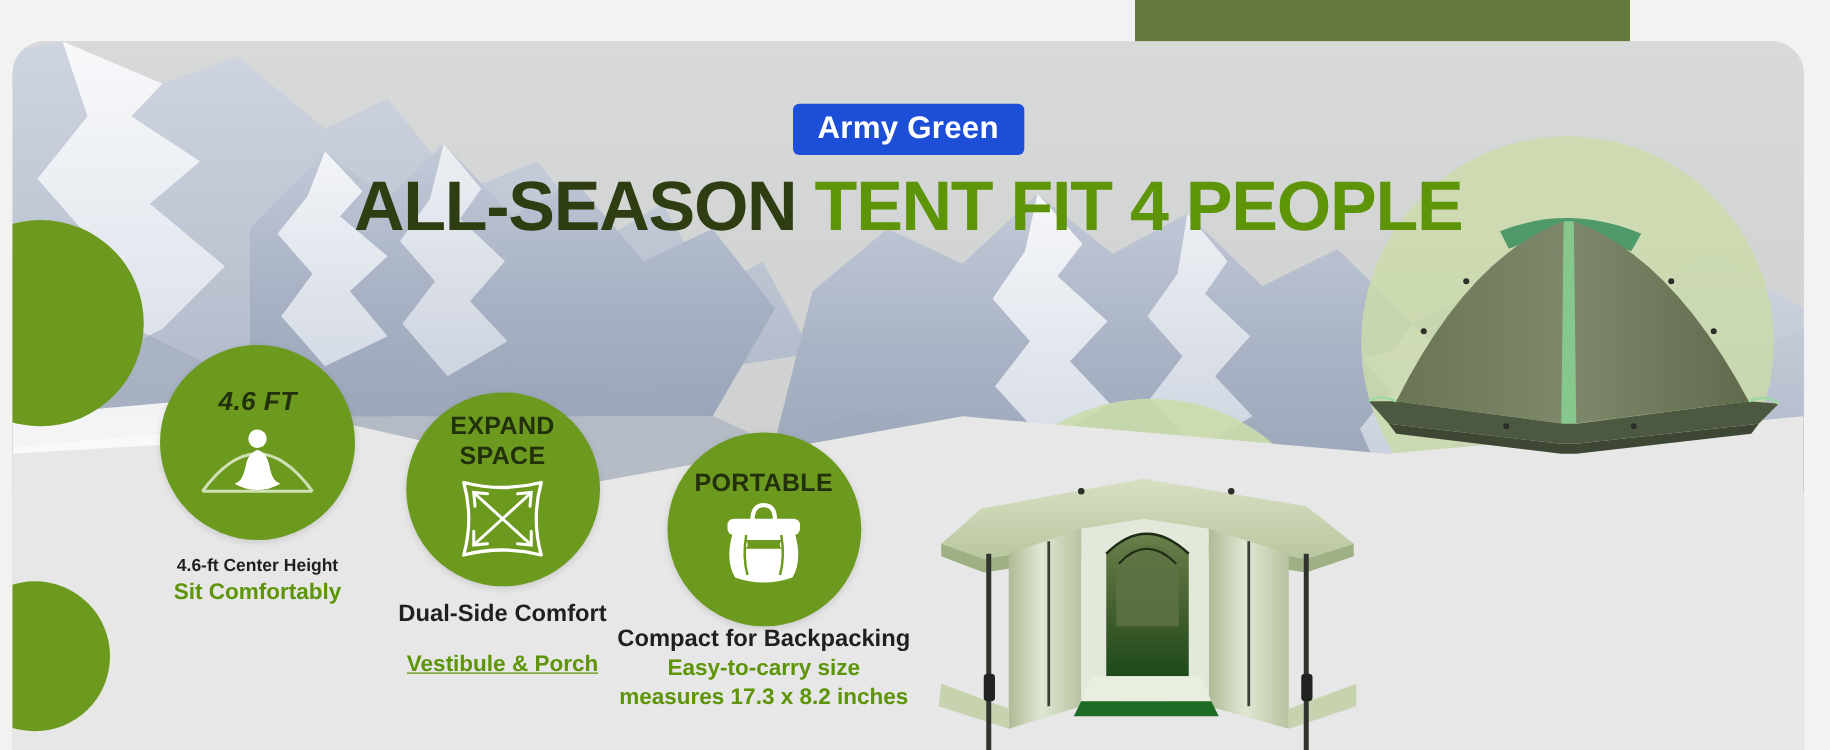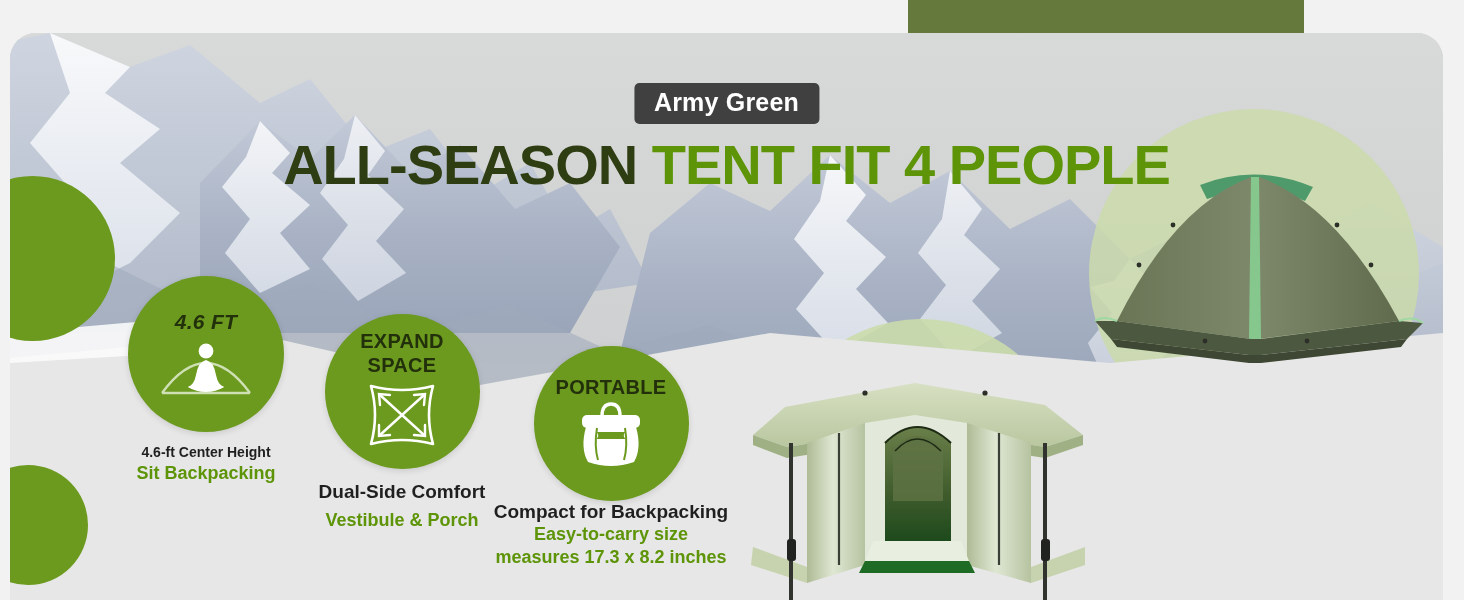--- a/index.html
+++ b/index.html
@@ -60,21 +60,21 @@
     border-radius:50%; background:#cbdbab; opacity:.85;
   }
   .photo-circle-b {
     position:absolute; left:761px; top:286px; width:300px; height:300px;
     border-radius:50%; background:#cbdbab; opacity:.9;
   }
 
   
   .colorchip {
     position:absolute; left:50%; top:50px; transform:translateX(-50%);
-    background:#404040; color:#ffffff;
+    background:#1d4ed8; color:#ffffff;
     font-size:25px; font-weight:bold; letter-spacing:.2px;
     padding:5px 20px 7px; border-radius:5px; z-index:6;
     white-space:nowrap;
   }
   .headline {
     position:absolute; left:50%; top:99px; transform:translateX(-50%);
     z-index:6; white-space:nowrap;
     font-size:56px; font-weight:bold; letter-spacing:-1px;
   }
   .headline .dark  { color:#2f3d12; }
@@ -105,21 +105,21 @@
   #f1 .bubble { width:156px; height:156px;font-style:italic; }
   #f1 .btitle { font-size:21px; margin-bottom:2px; }
   #f1 .cap-main { font-size:14px; margin-top:12px; }
   #f1 .cap-sub  { font-size:18px; margin-top:2px; }
 
   
   #f2 { left:272px; top:281px; width:240px; }
   #f2 .bubble { width:155px; height:155px; }
   #f2 .btitle { font-size:20px; margin-bottom:3px; }
   #f2 .cap-main { font-size:19px; margin-top:12px; }
-  #f2 .cap-sub  { font-size:18px; margin-top:7px; }
+  #f2 .cap-sub  { font-size:18px; margin-top:18px;text-decoration:underline; }
 
   
   #f3 { left:461px; top:313px; width:280px; }
   #f3 .bubble { width:155px; height:155px; }
   #f3 .btitle { font-size:20px; margin-bottom:2px; }
   #f3 .cap-main { font-size:19px; }
   #f3 .cap-sub  { font-size:18px; margin-top:1px; }
 
   .tentimg { position:absolute; z-index:5; }
 </style>
@@ -288,21 +288,21 @@
         <svg class="bicon" width="96" height="62" viewBox="0 0 96 62">
           <path d="M4,58 Q48,-2 92,58" fill="none" stroke="#cfe0b4" stroke-width="2.4"></path>
           <line x1="4" y1="58" x2="92" y2="58" stroke="#cfe0b4" stroke-width="2.4"></line>
           <circle cx="48" cy="16" r="7.4" fill="#ffffff"></circle>
           <path d="M48,25 Q40,27 38,40 Q36,50 30,52 Q38,56 48,56 Q58,56 66,52
                    Q60,50 58,40 Q56,27 48,25 Z" fill="#ffffff"></path>
           <path d="M30,52 Q38,47 48,47 Q58,47 66,52 Q58,57 48,57 Q38,57 30,52 Z" fill="#ffffff"></path>
         </svg>
       </div>
       <div class="cap-main">4.6-ft Center Height</div>
-      <div class="cap-sub">Sit Backpacking</div>
+      <div class="cap-sub">Sit Comfortably</div>
     </div>
 
     <div class="feature" id="f2">
       <div class="bubble">
         <span class="btitle">EXPAND</span>
         <span class="btitle">SPACE</span>
         <svg class="bicon" width="78" height="74" viewBox="0 0 78 74">
           <path d="M8,8 Q39,16 70,8 Q62,37 70,66 Q39,58 8,66 Q16,37 8,8 Z" fill="none" stroke="#ffffff" stroke-width="2.6" stroke-linejoin="round"></path>
           <g stroke="#ffffff" stroke-width="2.4" stroke-linecap="round" fill="none">
             <line x1="39" y1="37" x2="17" y2="17"></line>

